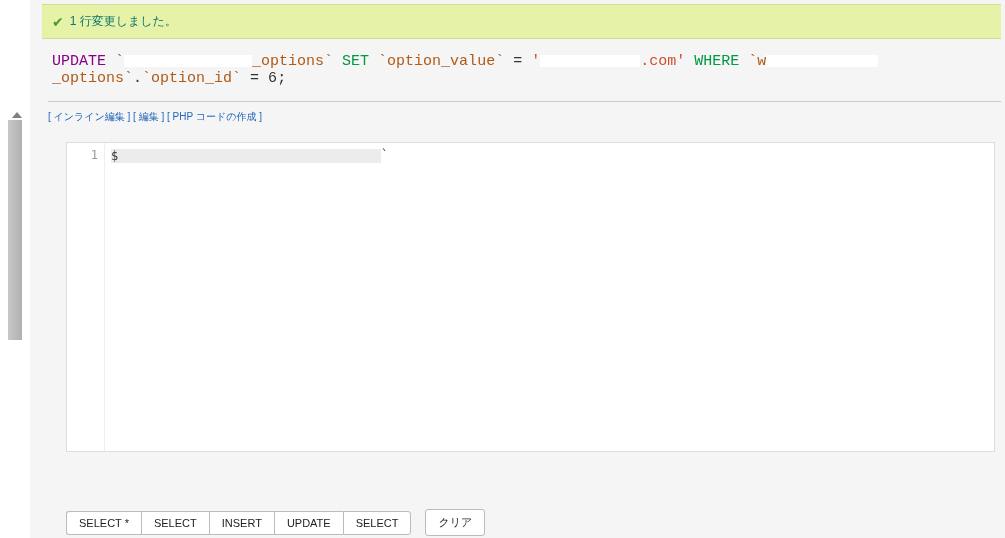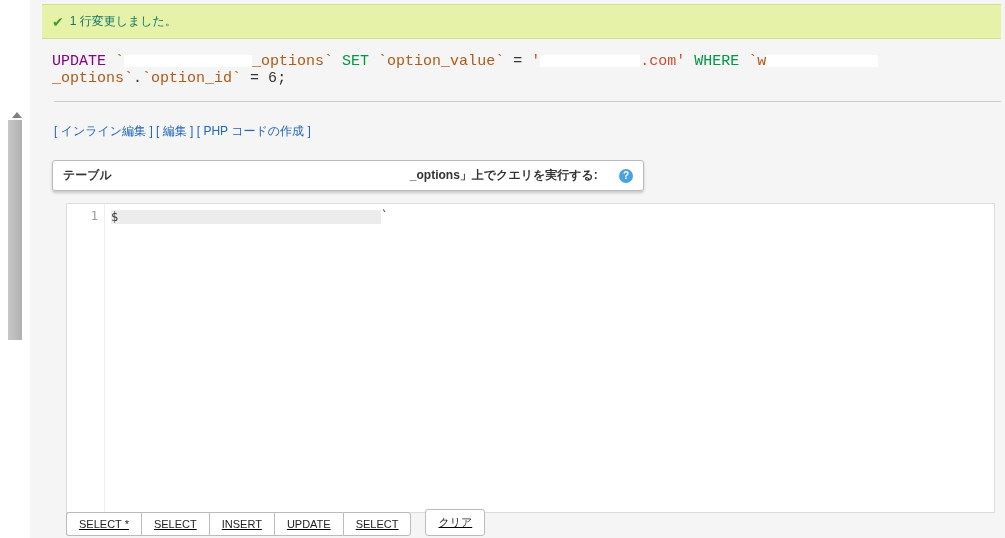--- a/index.html
+++ b/index.html
@@ -67,23 +67,23 @@
     .kw-where { color: #009944; }
     .backtick { color: #b05a18; }
     .str-red { color: #cc5030; }
     .num { color: #333; }
     .blank-span {
       display: inline-block;
       background: #fff;
       vertical-align: middle;
     }
     .links-row {
-      margin: 14px 4px 0 24px;
-      padding: 21px 0 6px 0;
-      font-size: 12px;
+      margin: 14px 4px 0 18px;
+      padding: 8px 0 6px 0;
+      font-size: 10px;
       color: #666;
       border-top: 1px solid #ccc;
     }
     .links-row a {
       color: #2266bb;
       text-decoration: none;
     }
     .bracket { color: #2266bb; }
 
     .table-header {
@@ -155,22 +155,21 @@
       vertical-align: middle;
       text-align: left;
     }
 
     .bottom-bar {
       position: absolute;
       left: 36px;
       bottom: 2px;
       display: flex;
       gap: 14px;
-      align-items: flex-end;
-      text-decoration: underline;
+      align-items: center;
     }
     .btn-group {
       display: inline-flex;
     }
     .btn {
       background: #fff;
       border: 1px solid #bbb;
       padding: 5px 12px;
       font-size: 11px;
       cursor: pointer;
@@ -220,26 +219,20 @@
     <span> </span>
     <span class="num">6</span><span>;</span>
   </div>
 
   <div class="links-row">
     <span class="bracket">[ </span><a href="#">インライン編集</a><span class="bracket"> ]</span>
     <span class="bracket"> [ </span><a href="#">編集</a><span class="bracket"> ]</span>
     <span class="bracket"> [ </span><a href="#">PHP コードの作成</a><span class="bracket"> ]</span>
   </div>
 
-  <div class="table-header">
-    <span class="tbl-label">テーブル</span>
-    <span class="tbl-mid"></span>
-    <span class="tbl-rest">_options」上でクエリを実行する:</span>
-    <span class="help-icon">?</span>
-  </div>
 
   <div class="editor-wrap">
     <div class="line-gutter">
       <div>1</div>
     </div>
     <div class="editor-body">
       <span class="hl"><span>$</span></span><span>`</span>
     </div>
   </div>
 

